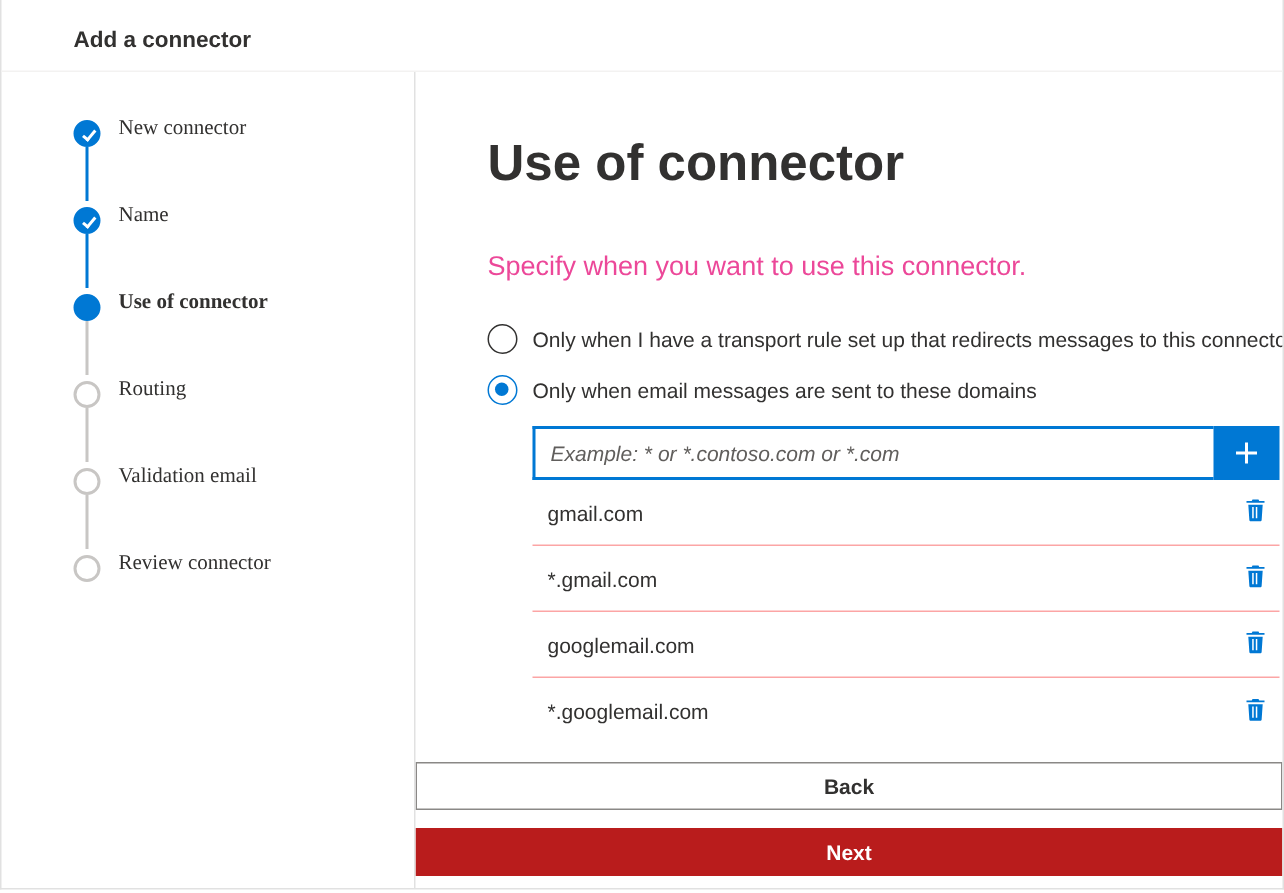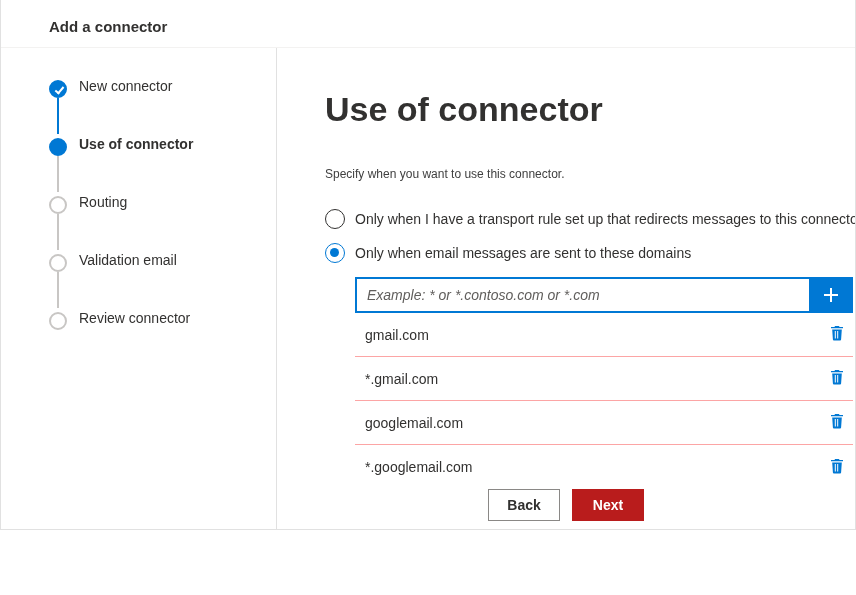--- a/index.html
+++ b/index.html
@@ -6,21 +6,21 @@
   html, body {
     margin: 0; padding: 0;
     width: 856px; height: 595px;
     font-family: "Segoe UI", -apple-system, Arial, sans-serif;
     background: #fff;
     color: #323130;
     font-size: 14px;
     overflow: hidden;
   }
   .panel {
-    width: 856px; height: 530px;
+    width: 856px; height: 593px;
     border: 1px solid #e1e1e1;
     border-top: none;
     display: flex;
     flex-direction: column;
   }
   .header {
     padding: 18px 0 12px 48px;
     font-weight: 600;
     font-size: 15px;
     border-bottom: 1px solid #f3f2f1;
@@ -33,20 +33,21 @@
   .sidebar {
     width: 276px;
     border-right: 1px solid #e1e1e1;
     padding: 30px 0 0 48px;
   }
   .steps { list-style: none; margin: 0; padding: 0; }
   .step {
     position: relative;
     padding: 0 0 42px 30px;
     cursor: default;
+    font-family: Liberation Serif, serif;
   }
   .step .connector {
     position: absolute;
     left: 8px;
     top: 20px;
     width: 2px;
     height: calc(100% - 22px);
     background: #c8c6c4;
   }
   .step.done .connector { background: #0078d4; }
@@ -87,22 +88,22 @@
     flex-direction: column;
     overflow: hidden;
     position: relative;
   }
   h1 {
     font-size: 34px;
     font-weight: 700;
     margin: 0 0 38px 0;
   }
   .desc {
-    font-size: 12px;
-    color: #404040;
+    font-size: 18px;
+    color: #ec4899;
     margin-bottom: 28px;
   }
   .radio-row {
     display: flex;
     align-items: center;
     gap: 10px;
     margin-bottom: 14px;
     cursor: pointer;
   }
   .radio {
@@ -166,20 +167,21 @@
   .del-btn { cursor: pointer; padding: 4px; }
   .del-btn svg { fill: #0078d4; }
   .footer {
     position: absolute;
     bottom: 8px;
     left: 0;
     right: 0;
     display: flex;
     justify-content: center;
     gap: 12px;
+    flex-direction: column;
   }
   .btn {
     min-width: 72px;
     height: 32px;
     display: inline-flex;
     align-items: center;
     justify-content: center;
     font-size: 14px;
     cursor: pointer;
     border: 1px solid transparent;
@@ -199,20 +201,21 @@
 </style>
 </head>
 <body>
 
 <div class="panel">
   <div class="header">Add a connector</div>
   <div class="body">
     <nav class="sidebar">
       <ul class="steps" id="steps">
           <li class="step done"><span class="dot"></span><span class="connector"></span><span class="label">New connector</span></li>
+          <li class="step done"><span class="dot"></span><span class="connector"></span><span class="label">Name</span></li>
           <li class="step current"><span class="dot"></span><span class="connector"></span><span class="label">Use of connector</span></li>
           <li class="step pending"><span class="dot"></span><span class="connector"></span><span class="label">Routing</span></li>
           <li class="step pending"><span class="dot"></span><span class="connector"></span><span class="label">Validation email</span></li>
           <li class="step pending"><span class="dot"></span><span class="label">Review connector</span></li>
         </ul>
     </nav>
     <div class="content">
       <h1>Use of connector</h1>
       <div class="desc">Specify when you want to use this connector.</div>
 

